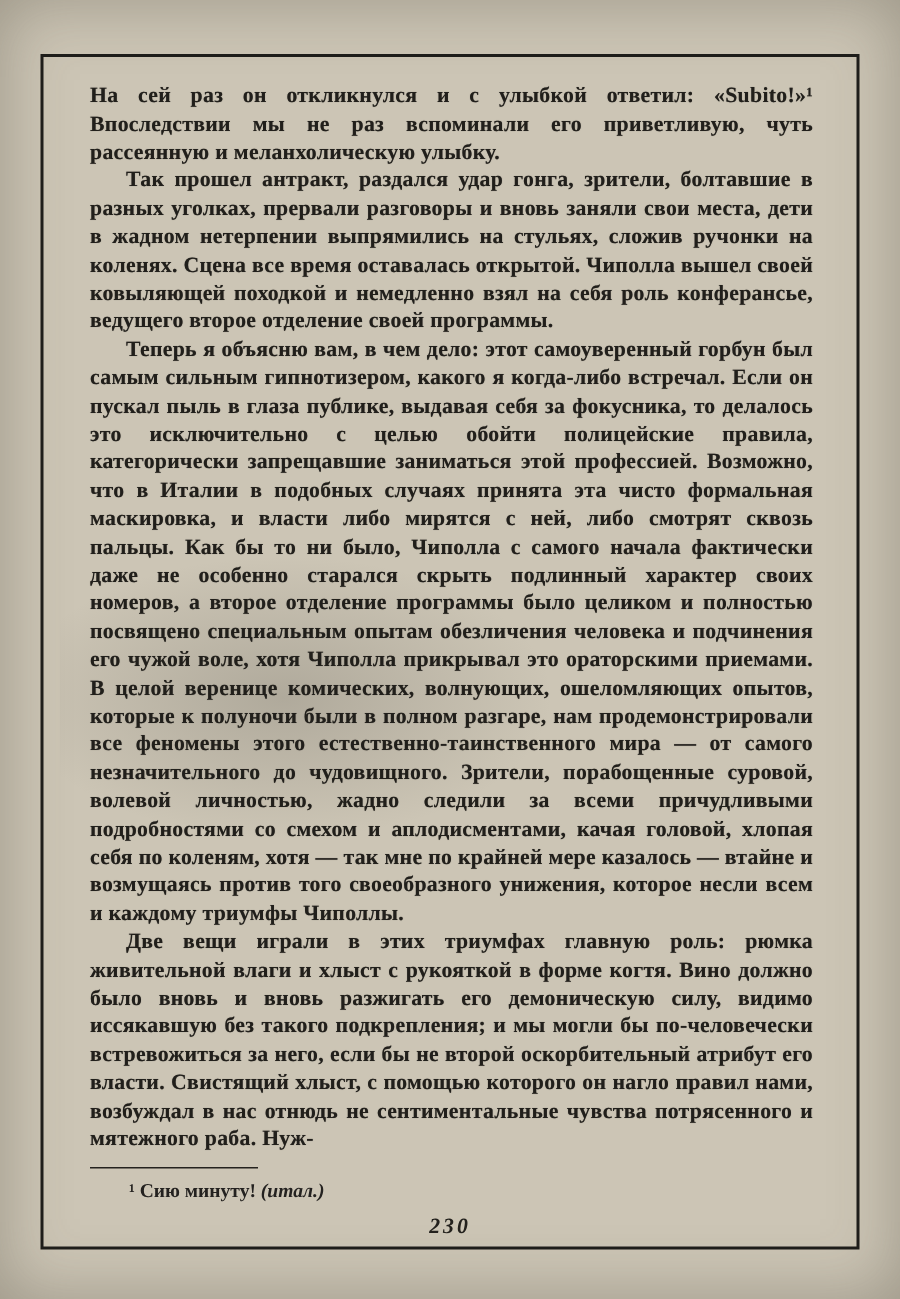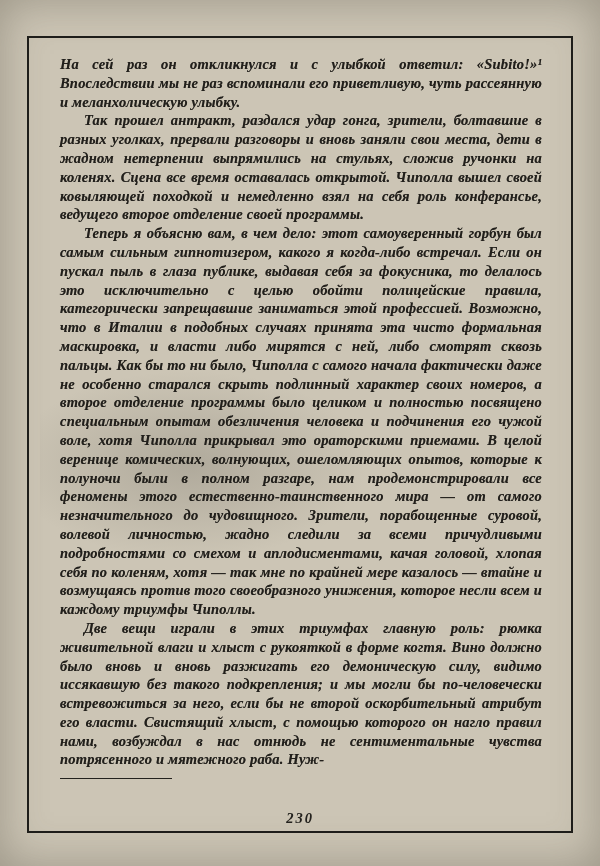--- a/index.html
+++ b/index.html
@@ -37,21 +37,20 @@
     height: 190px;
     background: radial-gradient(ellipse at 45% 50%, rgba(110,106,96,0.30), rgba(110,106,96,0.0) 70%);
     pointer-events: none;
   }
   .content {
     position: absolute;
     left: 60px;
     top: 55px;
     width: 482px;
     color: #211f1b;
-    font-style: italic;
   }
   .content p {
     margin: 0;
     text-align: justify;
     font-size: 14.5px;
     line-height: 18.8px;
     font-weight: bold;
     letter-spacing: 0.2px;
     text-indent: 24px;
     text-shadow: 0 0 0.5px rgba(20, 18, 14, 0.55);
@@ -104,16 +103,21 @@
 
   <div class="content">
     <p class="noindent">На сей раз он откликнулся и с улыбкой ответил: «Subito!»¹ Впоследствии мы не раз вспоминали его приветливую, чуть рассеянную и меланхолическую улыбку.</p>
     <p>Так прошел антракт, раздался удар гонга, зрители, болтавшие в разных уголках, прервали разговоры и вновь заняли свои места, дети в жадном нетерпении выпрямились на стульях, сложив ручонки на коленях. Сцена все время оставалась открытой. Чиполла вышел своей ковыляющей походкой и немедленно взял на себя роль конферансье, ведущего второе отделение своей программы.</p>
     <p>Теперь я объясню вам, в чем дело: этот самоуверенный горбун был самым сильным гипнотизером, какого я когда-либо встречал. Если он пускал пыль в глаза публике, выдавая себя за фокусника, то делалось это исключительно с целью обойти полицейские правила, категорически запрещавшие заниматься этой профессией. Возможно, что в Италии в подобных случаях принята эта чисто формальная маскировка, и власти либо мирятся с ней, либо смотрят сквозь пальцы. Как бы то ни было, Чиполла с самого начала фактически даже не особенно старался скрыть подлинный характер своих номеров, а второе отделение программы было целиком и полностью посвящено специальным опытам обезличения человека и подчинения его чужой воле, хотя Чиполла прикрывал это ораторскими приемами. В целой веренице комических, волнующих, ошеломляющих опытов, которые к полуночи были в полном разгаре, нам продемонстрировали все феномены этого естественно-таинственного мира — от самого незначительного до чудовищного. Зрители, порабощенные суровой, волевой личностью, жадно следили за всеми причудливыми подробностями со смехом и аплодисментами, качая головой, хлопая себя по коленям, хотя — так мне по крайней мере казалось — втайне и возмущаясь против того своеобразного унижения, которое несли всем и каждому триумфы Чиполлы.</p>
     <p>Две вещи играли в этих триумфах главную роль: рюмка живительной влаги и хлыст с рукояткой в форме когтя. Вино должно было вновь и вновь разжигать его демоническую силу, видимо иссякавшую без такого подкрепления; и мы могли бы по-человечески встревожиться за него, если бы не второй оскорбительный атрибут его власти. Свистящий хлыст, с помощью которого он нагло правил нами, возбуждал в нас отнюдь не сентиментальные чувства потрясенного и мятежного раба. Нуж-</p>
   </div>
 
   <div class="footnote-rule"></div>
 
+  <div class="footnote">
+    <span>¹</span>
+    <span>Сию минуту!</span>
+    <span class="italic">(итал.)</span>
+  </div>
 
   <div class="page-number">230</div>
 
 </div>
 
 </body></html>

